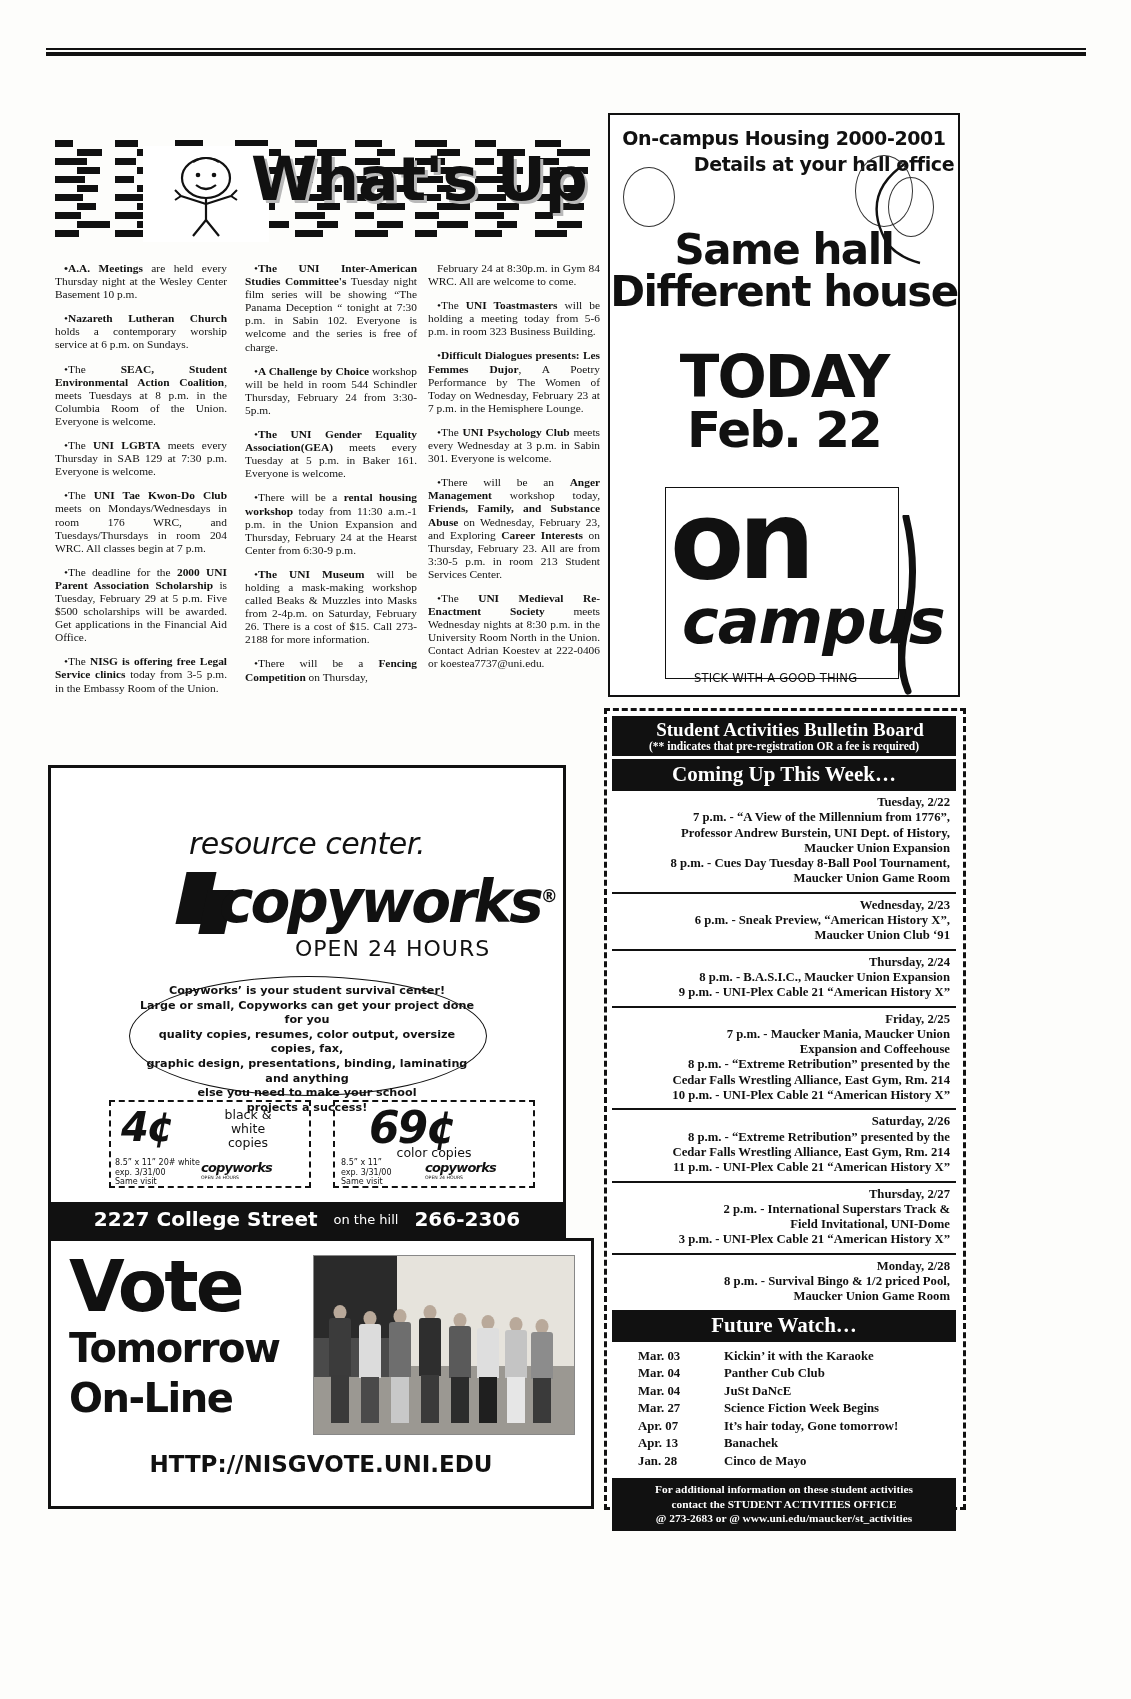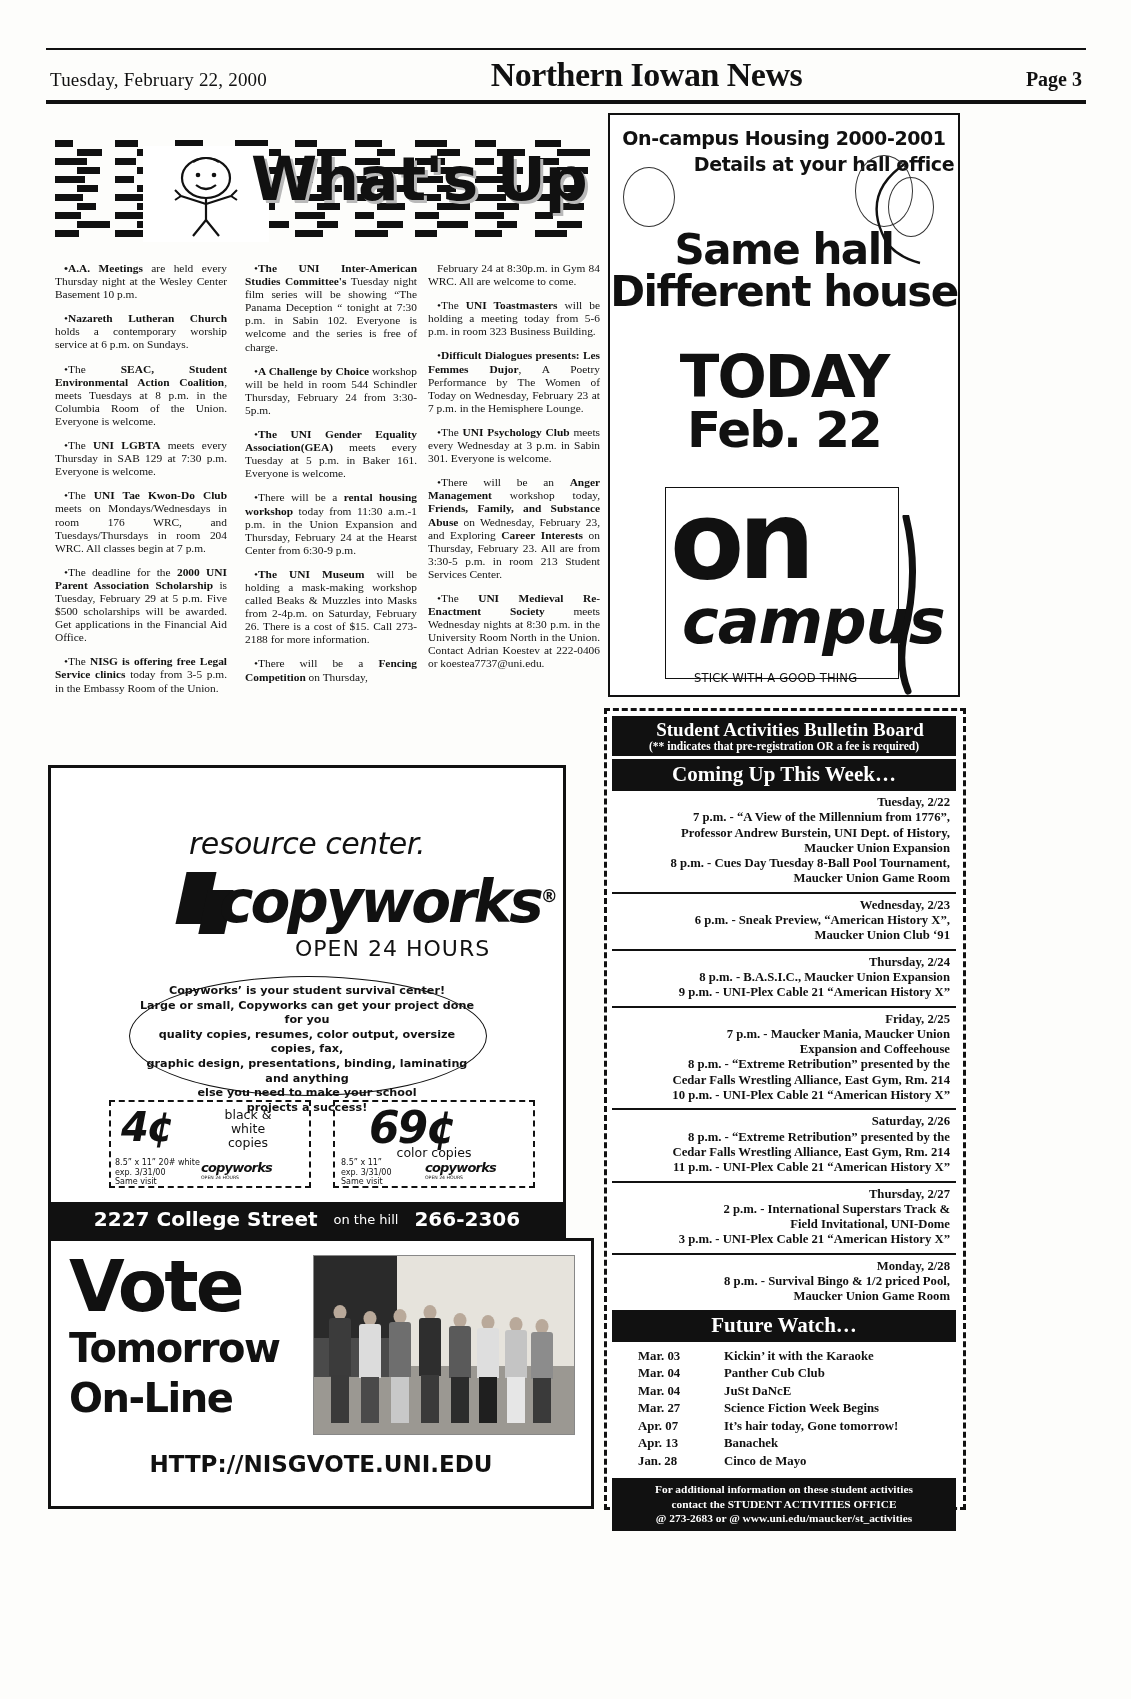--- a/index.html
+++ b/index.html
@@ -143,25 +143,20 @@
       width:22px;border-radius:3px 3px 0 0;}
   .p-legs{position:absolute;left:50%;transform:translateX(-50%);bottom:0;width:18px;background:#3a3a3a;}
 </style>
 </head>
 <body>
 
 <div class="page">
 
   <div class="masthead">
     <div class="mast-rule-top"></div>
-    <div class="mast-row">
-      <div class="mast-date">Tuesday, February 22, 2000</div>
-      <div class="mast-title">Northern Iowan News</div>
-      <div class="mast-page">Page 3</div>
-    </div>
     <div class="mast-rule-bot"></div>
   </div>
 
   <div class="whatsup">
     <div class="wu-stripes" id="stripes">
         <div class="s" style="top: 2px; left: 0px; width: 18px;"></div>
         <div class="s" style="top: 2px; left: 60px; width: 23px;"></div>
         <div class="s" style="top: 2px; left: 120px; width: 28px;"></div>
         <div class="s" style="top: 2px; left: 180px; width: 33px;"></div>
         <div class="s" style="top: 2px; left: 240px; width: 22px;"></div>

